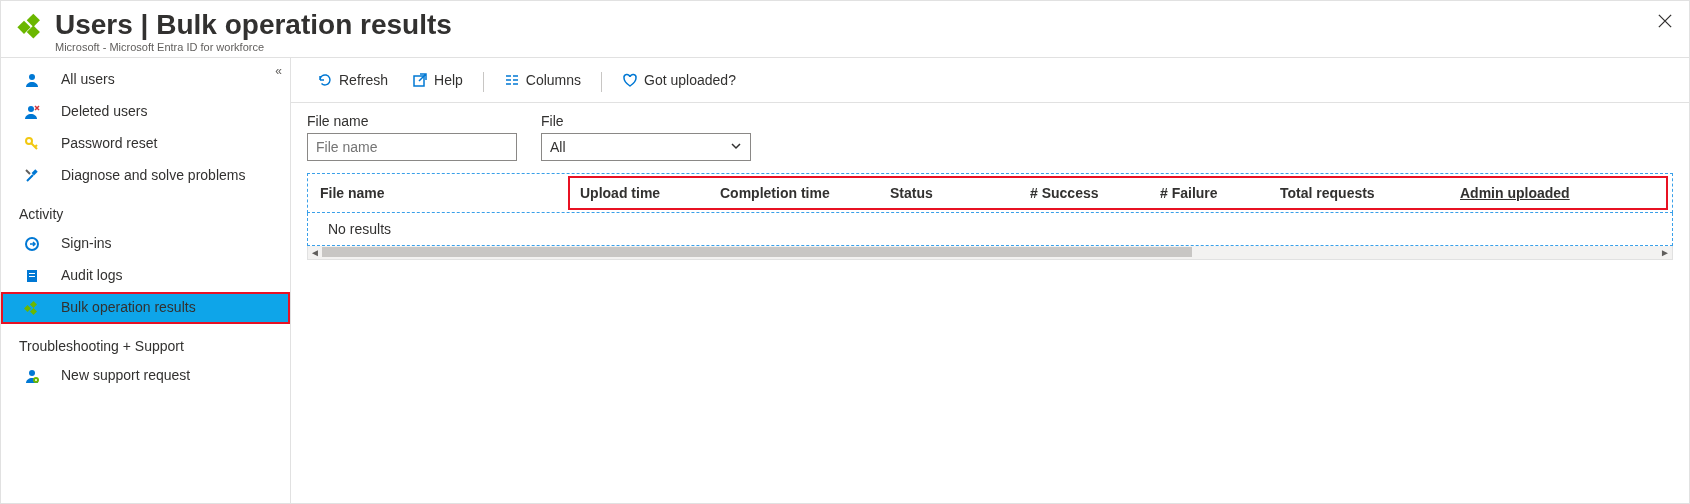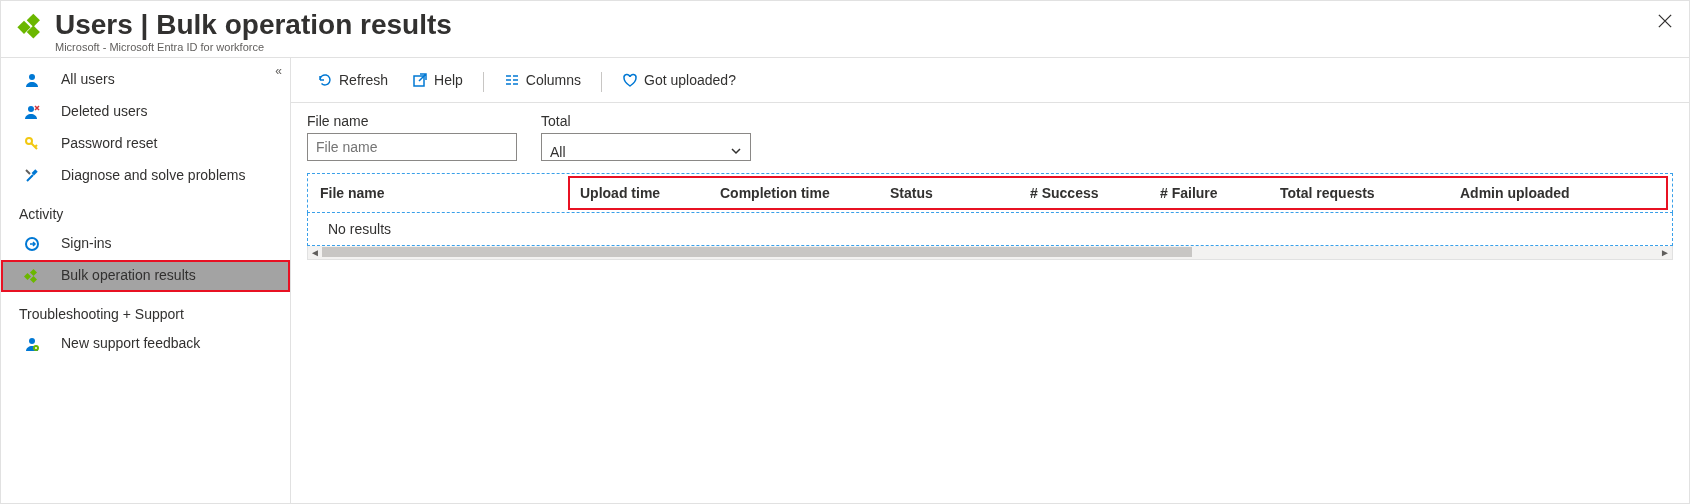--- a/index.html
+++ b/index.html
@@ -47,21 +47,21 @@
     .collapse-toggle {
       position: absolute; right: 8px; top: 6px;
       font-size: 12px; color: #605e5c; cursor: pointer;
     }
     .sidebar-item {
       display: flex; align-items: flex-start;
       padding: 7px 22px; cursor: pointer;
       gap: 20px;
     }
     .sidebar-item.selected {
-      background: #a3a3a3;
+      background: #0ea5e9;
       outline: 2px solid #e81123;
       outline-offset: -2px;
     }
     .sidebar-icon { width: 18px; height: 18px; flex-shrink: 0; display:flex; align-items:center; justify-content:center; }
     .sidebar-label { font-size: 14px; }
     .section-header {
       padding: 14px 18px 6px 18px;
       font-size: 14px; font-weight: 400;
     }
     .main {
@@ -92,21 +92,21 @@
     .filter-group { display: flex; flex-direction: column; gap: 4px; }
     .filter-label { font-size: 14px; }
     .filter-input {
       width: 210px; height: 28px;
       border: 1px solid #8a8886; padding: 0 8px;
       font-size: 14px; font-family: inherit;
     }
     .filter-select {
       width: 210px; height: 28px;
       border: 1px solid #8a8886; padding: 0 8px;
-      font-size: 14px; display:flex; align-items:flex-end; justify-content:space-between;
+      font-size: 14px; display:flex; align-items:center; justify-content:space-between;
       cursor:pointer; background:#fff;
     }
     .table-wrap { padding: 0 16px; }
     .table-header {
       display: flex; align-items: center;
       border: 1px dashed #3aa0e9;
       height: 40px;
       font-weight: 600; font-size: 14px;
       position: relative;
     }
@@ -129,21 +129,21 @@
       position: relative;
     }
     .hscroll .thumb {
       position: absolute; left: 14px; top: 1px; height: 10px;
       width: 870px; background: #c8c6c4;
     }
     .hscroll .arrow { width:14px; text-align:center; font-size:10px; color:#605e5c; cursor:pointer;}
     .hscroll .arrow.right{ position:absolute; right:0;}
     .col-0{width:260px;} .col-1{width:140px;} .col-2{width:170px;}
     .col-3{width:140px;} .col-4{width:130px;} .col-5{width:120px;}
-    .col-6{width:180px;} .col-7{flex:1;}
+    .col-6{width:180px;} .col-7{flex:1;text-decoration:underline;}
   </style>
 </head>
 <body>
 
 <div class="header">
   <span class="header-icon">
     <svg viewBox="0 0 24 24" width="28" height="28">
         <g fill="#6bb700">
           <rect x="2" y="10" width="8" height="8" transform="rotate(45 6 14)"></rect>
           <rect x="10" y="4" width="8" height="8" transform="rotate(45 14 8)"></rect>
@@ -207,20 +207,30 @@
     <div class="section-header">Activity</div>
     <div class="sidebar-item">
       <span class="sidebar-icon">
           <svg viewBox="0 0 16 16" width="16" height="16">
             <circle cx="8" cy="8" r="6" fill="none" stroke="#0078d4" stroke-width="2"></circle>
             <path d="M6 8h5M9 6l2 2-2 2" stroke="#0078d4" stroke-width="1.5" fill="none"></path>
           </svg>
         </span>
       <span class="sidebar-label">Sign-ins</span>
     </div>
+    <div class="sidebar-item">
+      <span class="sidebar-icon">
+          <svg viewBox="0 0 16 16" width="16" height="16">
+            <rect x="3" y="2" width="10" height="12" fill="#0078d4"></rect>
+            <rect x="5" y="5" width="6" height="1" fill="#fff"></rect>
+            <rect x="5" y="8" width="6" height="1" fill="#fff"></rect>
+          </svg>
+        </span>
+      <span class="sidebar-label">Audit logs</span>
+    </div>
     <div class="sidebar-item selected">
       <span class="sidebar-icon">
           <svg viewBox="0 0 16 16" width="16" height="16">
             <g fill="#6bb700">
               <rect x="1" y="6" width="5" height="5" transform="rotate(45 3.5 8.5)"></rect>
               <rect x="7" y="2" width="5" height="5" transform="rotate(45 9.5 4.5)"></rect>
               <rect x="7" y="9" width="5" height="5" transform="rotate(45 9.5 11.5)"></rect>
             </g>
           </svg>
         </span>
@@ -230,21 +240,21 @@
     <div class="section-header">Troubleshooting + Support</div>
     <div class="sidebar-item">
       <span class="sidebar-icon">
           <svg viewBox="0 0 16 16" width="16" height="16">
             <circle cx="8" cy="5" r="3" fill="#0078d4"></circle>
             <path d="M2 15c0-3 3-5 6-5s6 2 6 5" fill="#0078d4"></path>
             <circle cx="12" cy="12" r="3" fill="#6bb700"></circle>
             <path d="M11 12h2M12 11v2" stroke="#fff" stroke-width="1"></path>
           </svg>
         </span>
-      <span class="sidebar-label">New support feedback</span>
+      <span class="sidebar-label">New support request</span>
     </div>
   </div>
 
   <div class="main">
     <div class="toolbar">
       <button class="tool-btn">
         <span class="ic">
             <svg viewBox="0 0 16 16" width="16" height="16">
               <path d="M3 8a5 5 0 1 1 1.5 3.5M3 8V4M3 8h4" fill="none" stroke="#0078d4" stroke-width="1.5"></path>
             </svg>
@@ -279,21 +289,21 @@
         <span>Got uploaded?</span>
       </button>
     </div>
 
     <div class="filters">
       <div class="filter-group">
         <span class="filter-label">File name</span>
         <input class="filter-input" placeholder="File name" style="">
       </div>
       <div class="filter-group">
-        <span class="filter-label">Total</span>
+        <span class="filter-label">File</span>
         <div class="filter-select">
           <span>All</span>
           <span><svg viewBox="0 0 12 12" width="12" height="12">
                 <path d="M2 4l4 4 4-4" fill="none" stroke="#323130" stroke-width="1.5"></path>
               </svg></span>
         </div>
       </div>
     </div>
 
     <div class="table-wrap">

